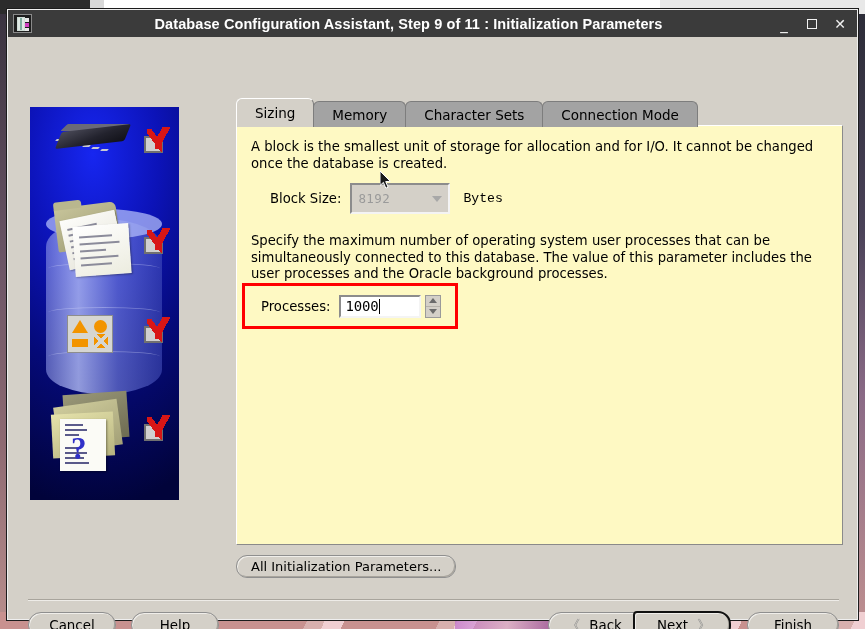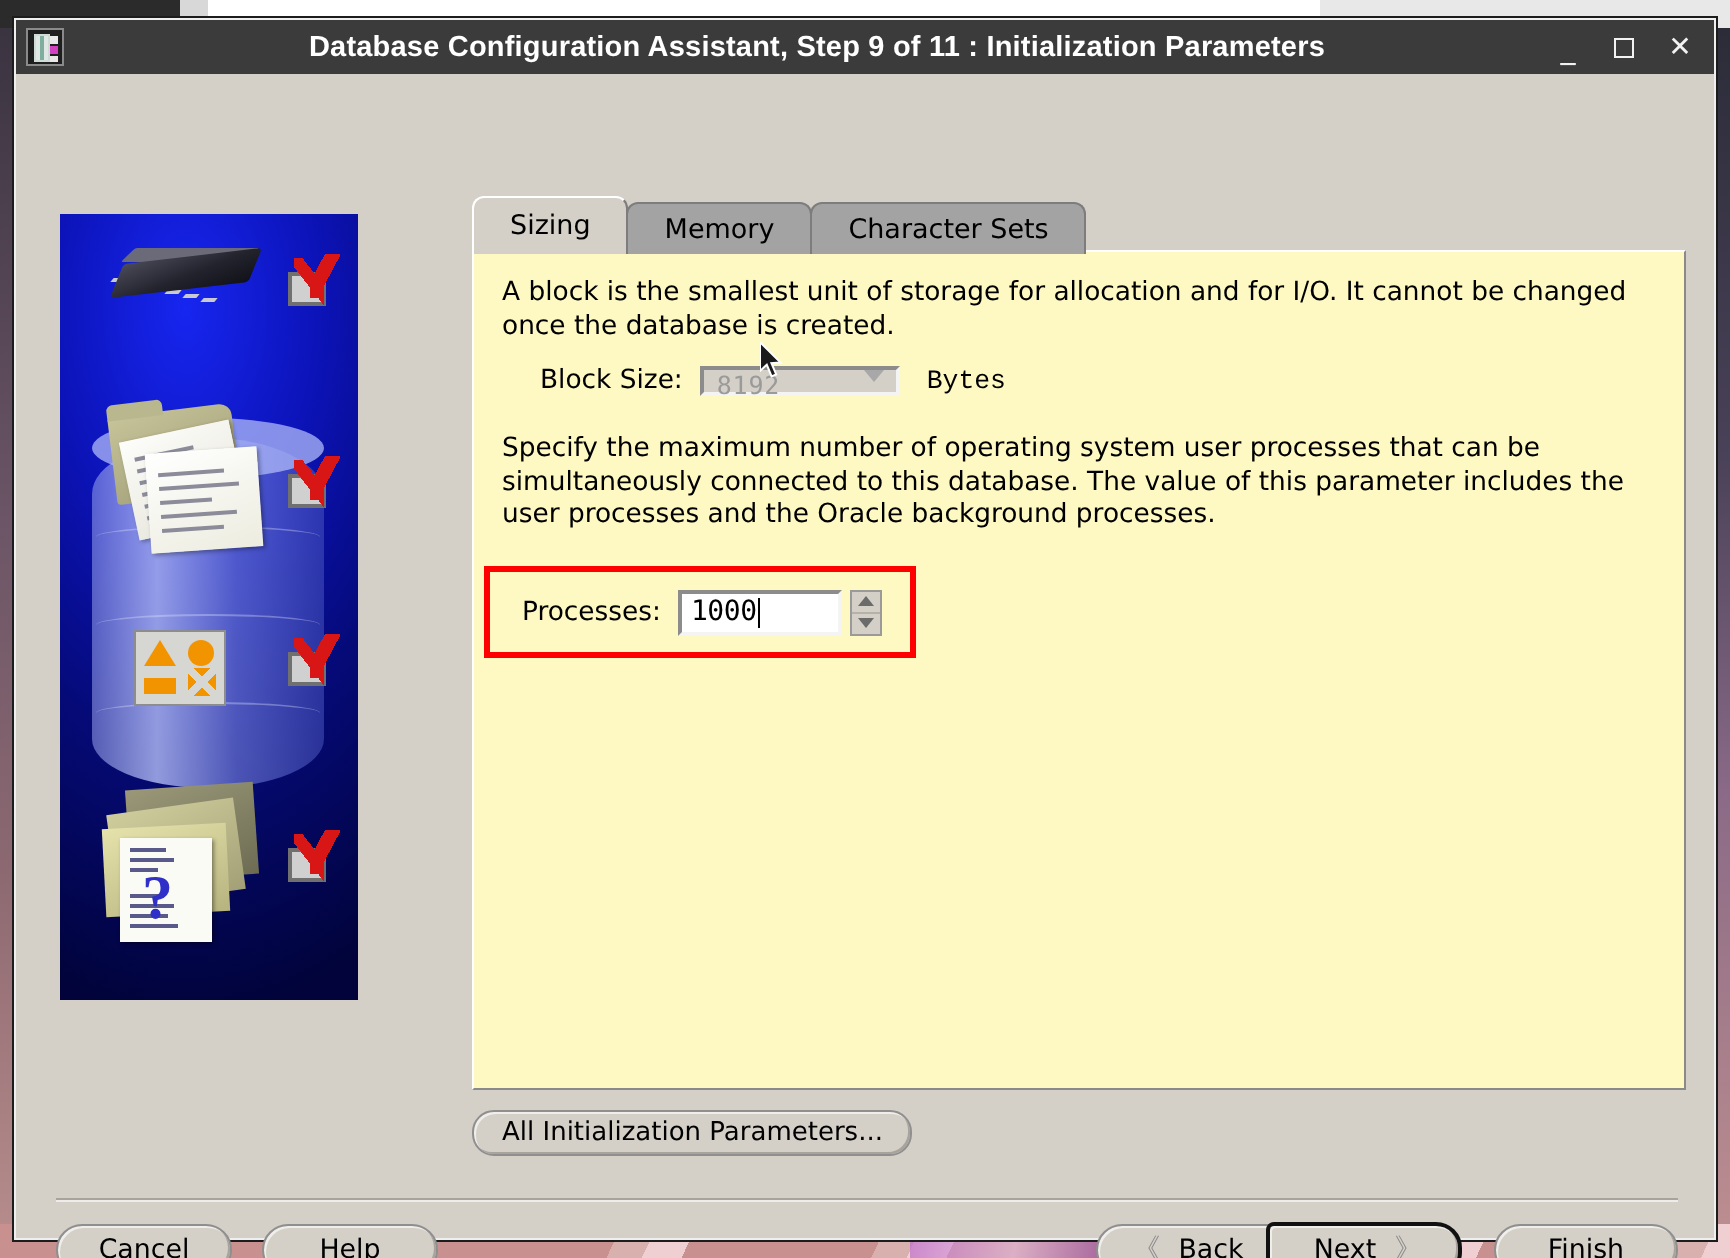--- a/index.html
+++ b/index.html
@@ -392,26 +392,26 @@
     padding-left: 19px;
   }
   .fieldlabel {
     font-size: 13.2px;
     color: #000;
     margin-right: 9px;
     font-family: "DejaVu Sans", sans-serif;
   }
   
   .combo {
-    width: 100px; height: 15px;
+    width: 100px; height: 31px;
     background: #d4d0c8;
     border: 2px solid;
     border-color: #8c8c8c #f4f4f4 #f4f4f4 #8c8c8c;
     box-sizing: border-box;
-    display: flex; 
+    display: flex; align-items: center;
     padding: 0 3px 0 6px;
     position: relative;
   }
   .combo .val {
     flex: 1;
     font-size: 12.5px;
     color: #9a9a9a;
     font-family: "DejaVu Sans Mono", monospace;
     letter-spacing: .4px;
   }
@@ -690,20 +690,23 @@
 
           <div class="tabstrip">
             <div class="tab active">
                 <span>Sizing</span>
               </div>
             <div class="tab">
                 <span>Memory</span>
               </div>
             <div class="tab">
                 <span>Character Sets</span>
+              </div>
+            <div class="tab">
+                <span>Connection Mode</span>
               </div>
           </div>
 
           <div class="panel">
 
             <div class="ptext">A block is the smallest unit of storage for allocation and for I/O. It cannot be changed once the database is created.</div>
 
             <div class="row">
               <span class="fieldlabel">Block Size:</span>
               <div class="combo">

